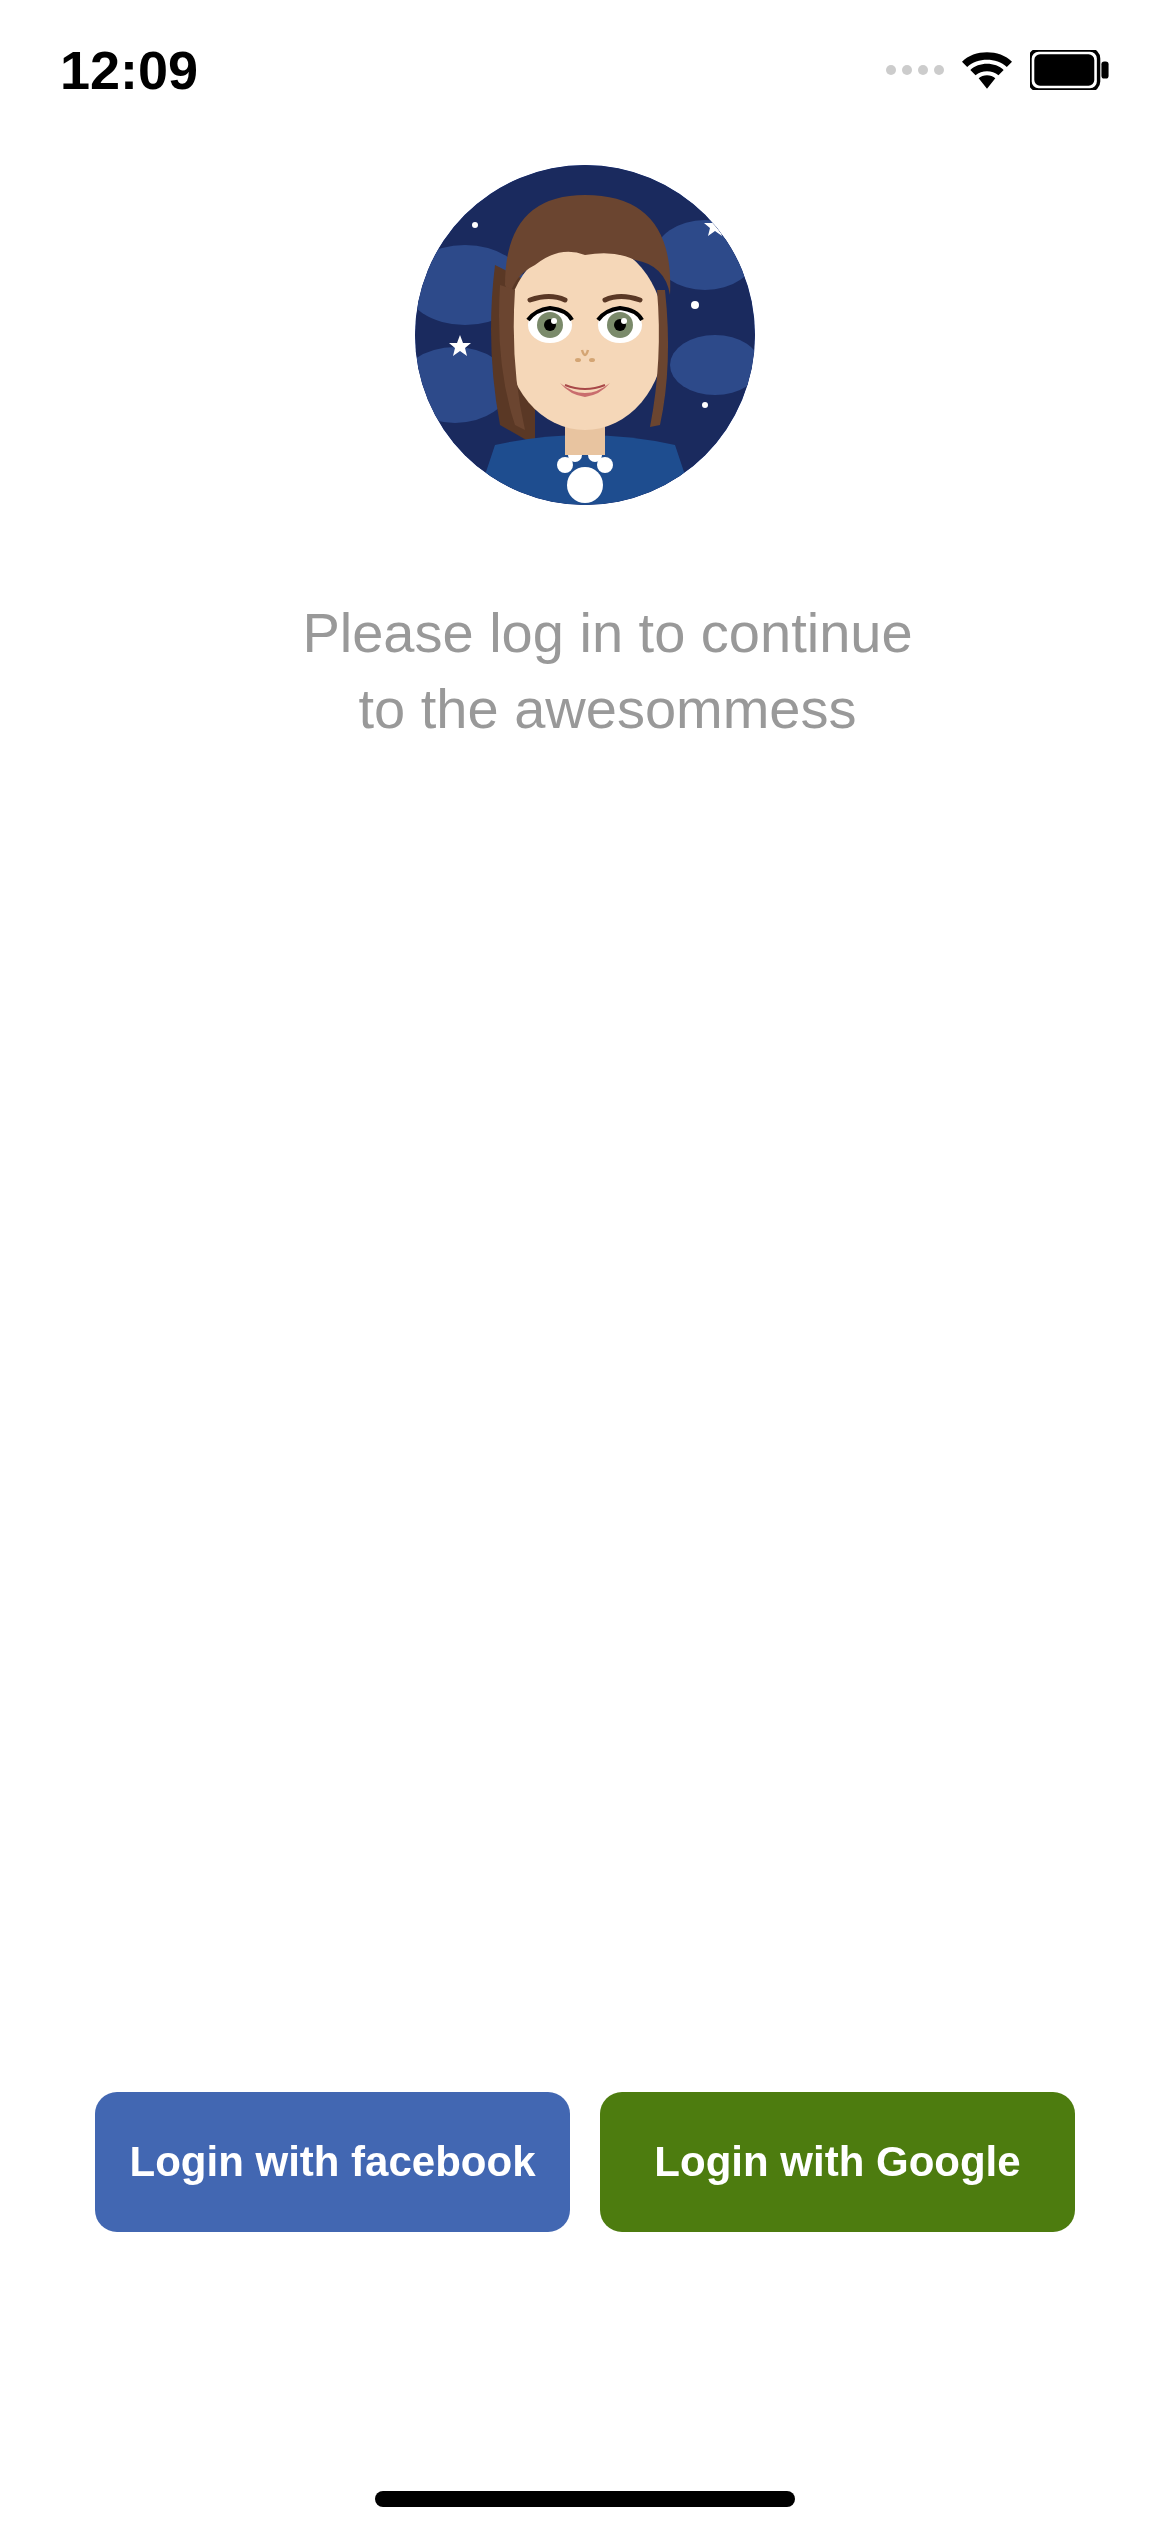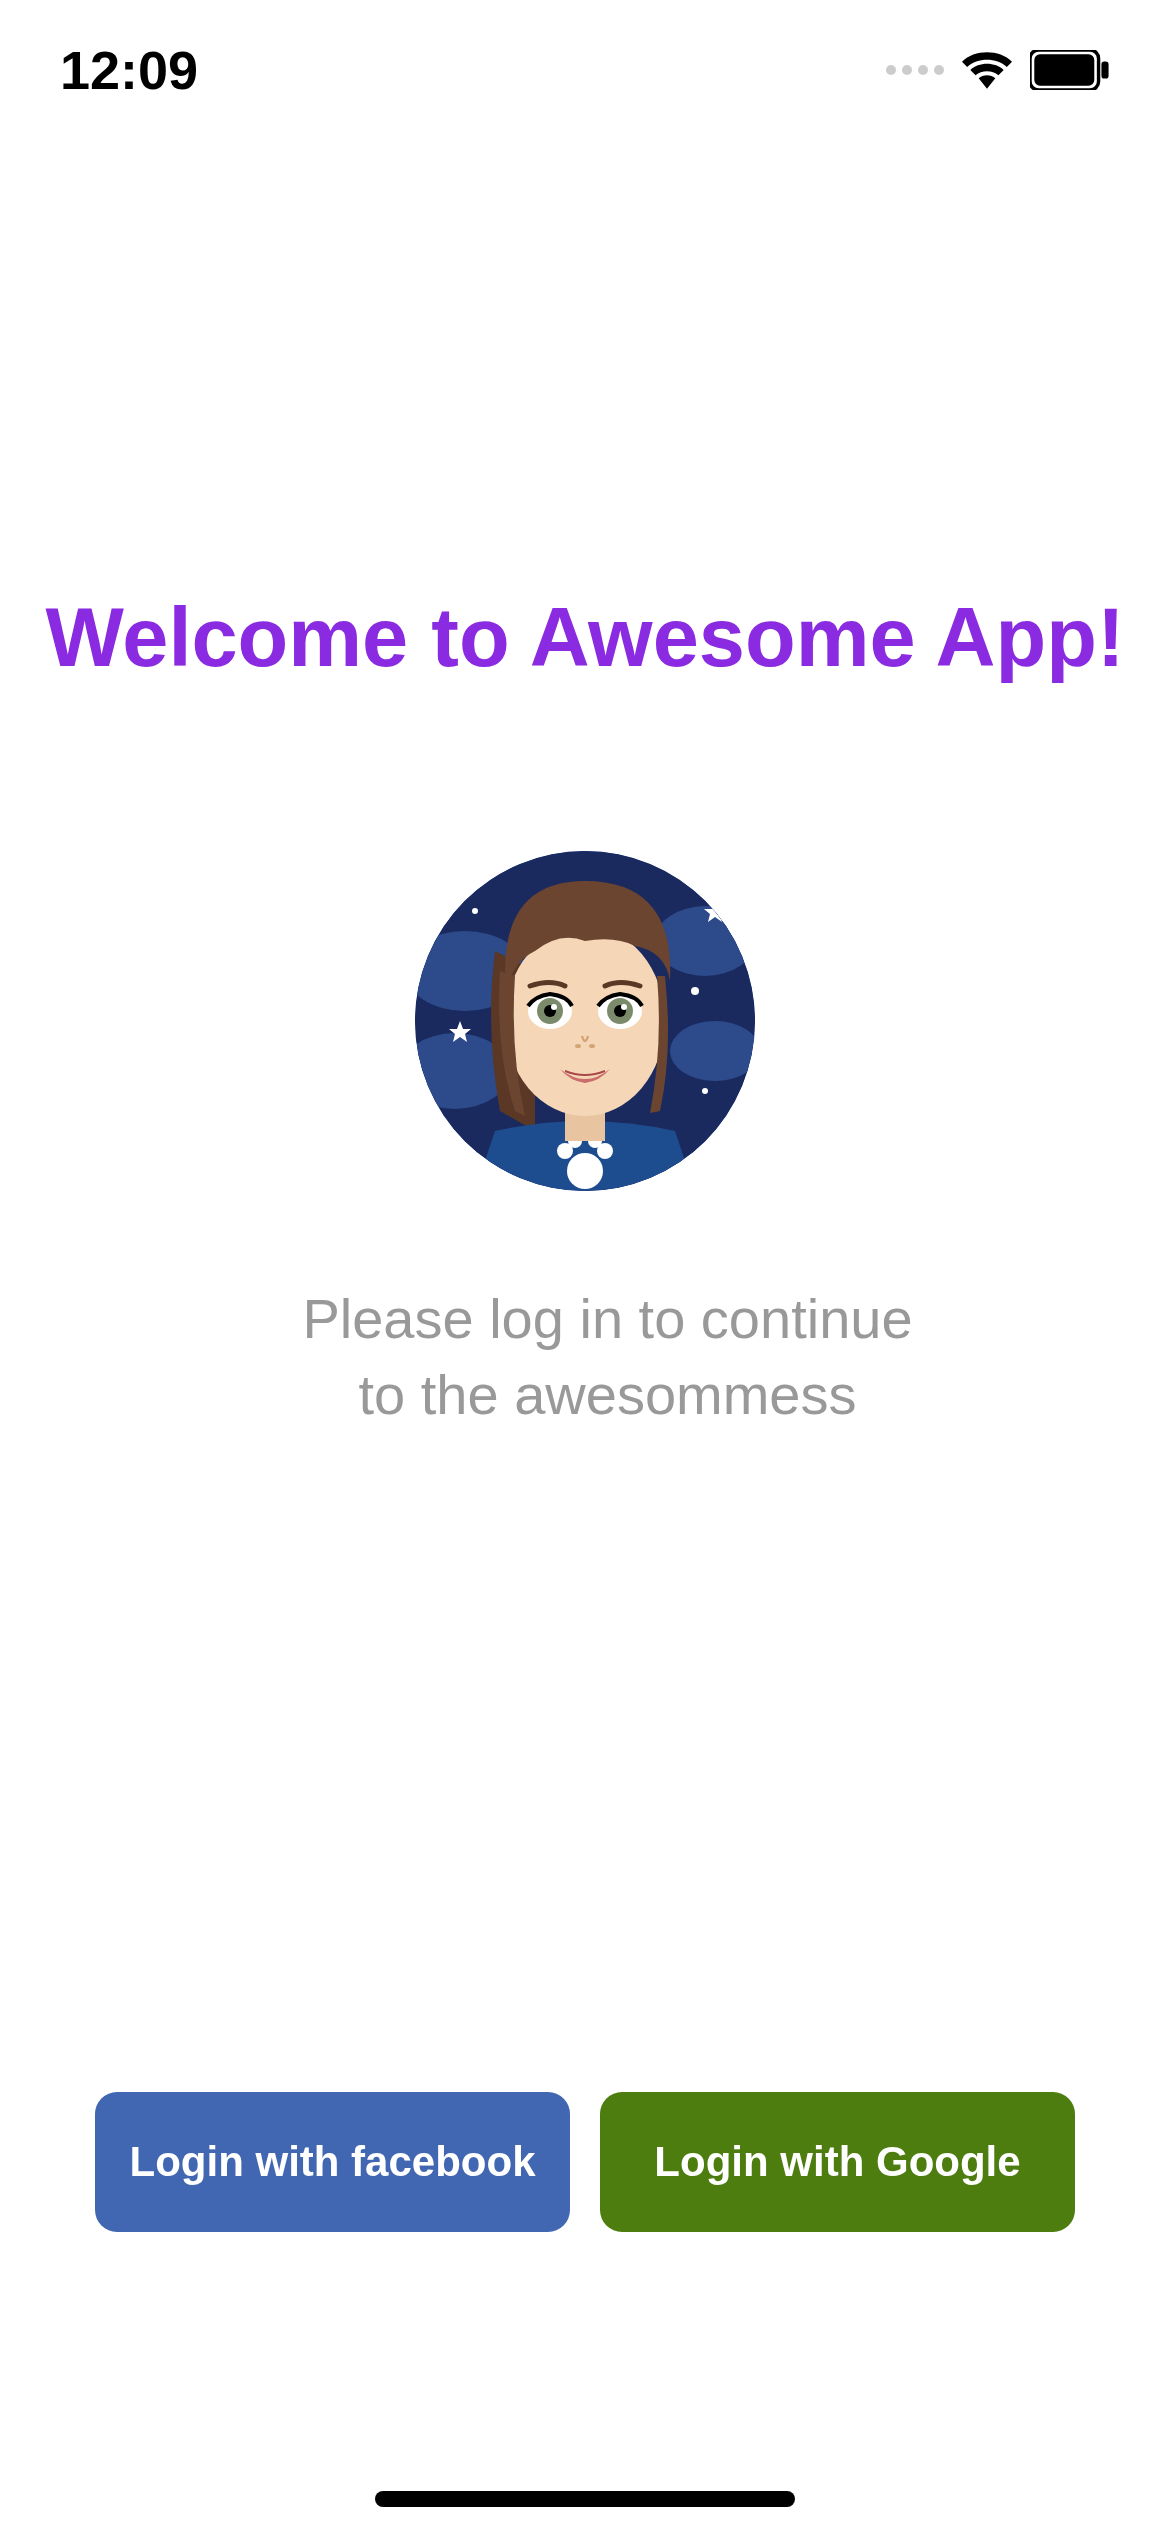--- a/index.html
+++ b/index.html
@@ -152,21 +152,20 @@
     </svg>
     <svg class="battery-icon" viewBox="0 0 28 14">
       <rect x="0" y="0" width="24" height="14" rx="3" fill="none" stroke="#000" stroke-width="1.2"></rect>
       <rect x="1.5" y="1.5" width="21" height="11" rx="2" fill="#000"></rect>
       <rect x="25" y="4" width="2.5" height="6" rx="1" fill="#000"></rect>
     </svg>
   </div>
 </div>
 
 <div class="content">
-  <h1 class="welcome-title">Welcome to Awesome App!</h1>
 
   <div class="avatar">
     <svg class="avatar-svg" viewBox="0 0 340 340">
       <defs>
         <clipPath id="circleClip">
           <circle cx="170" cy="170" r="170"></circle>
         </clipPath>
       </defs>
       <g clip-path="url(#circleClip)">
 

